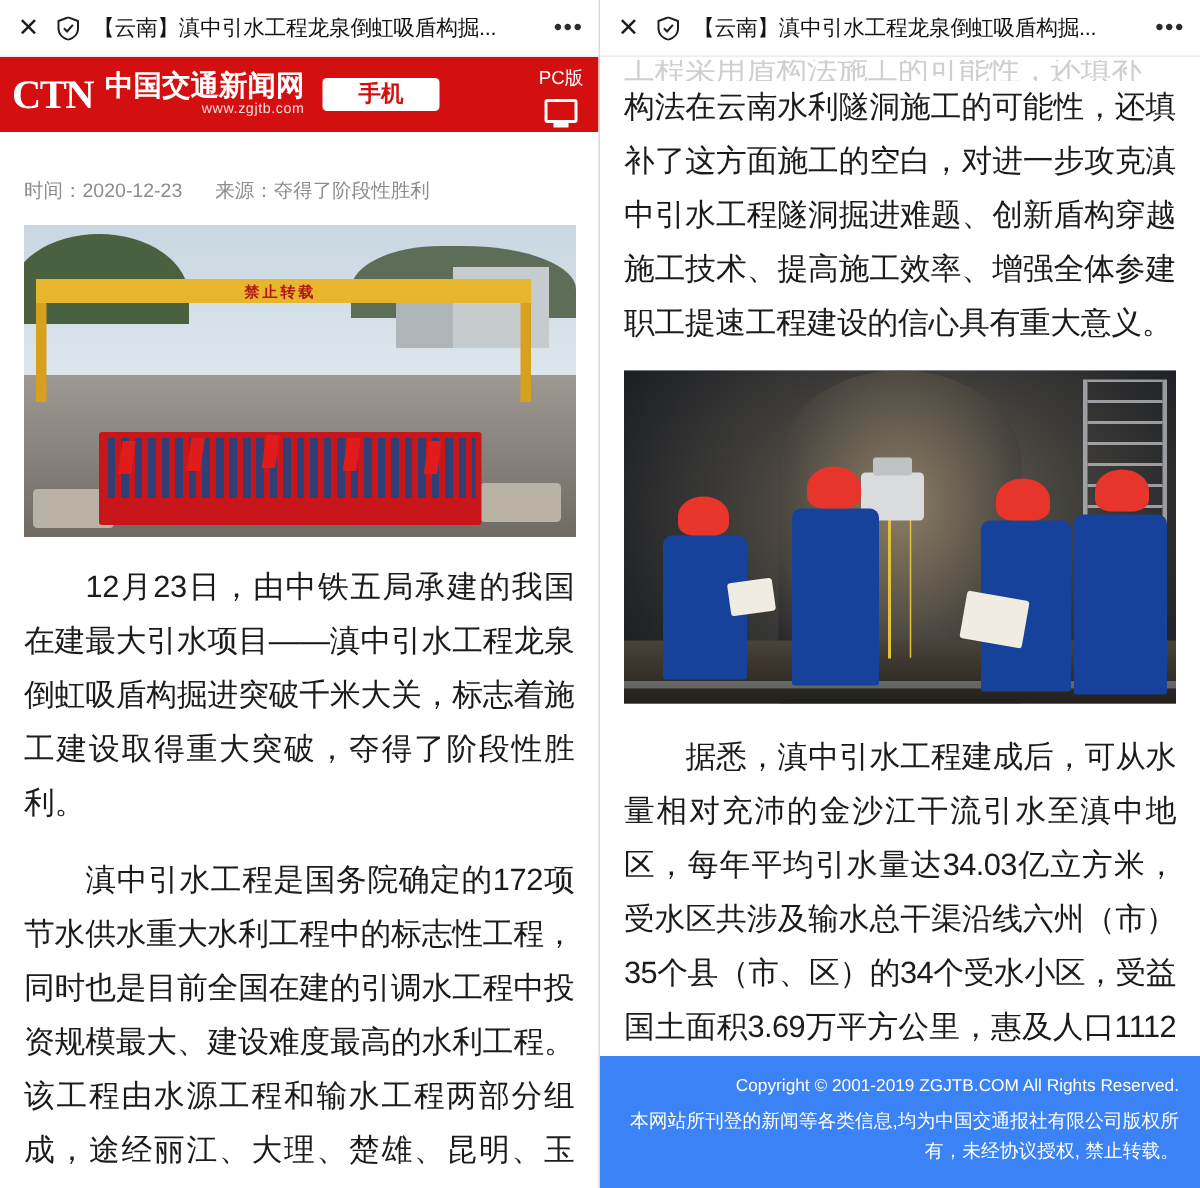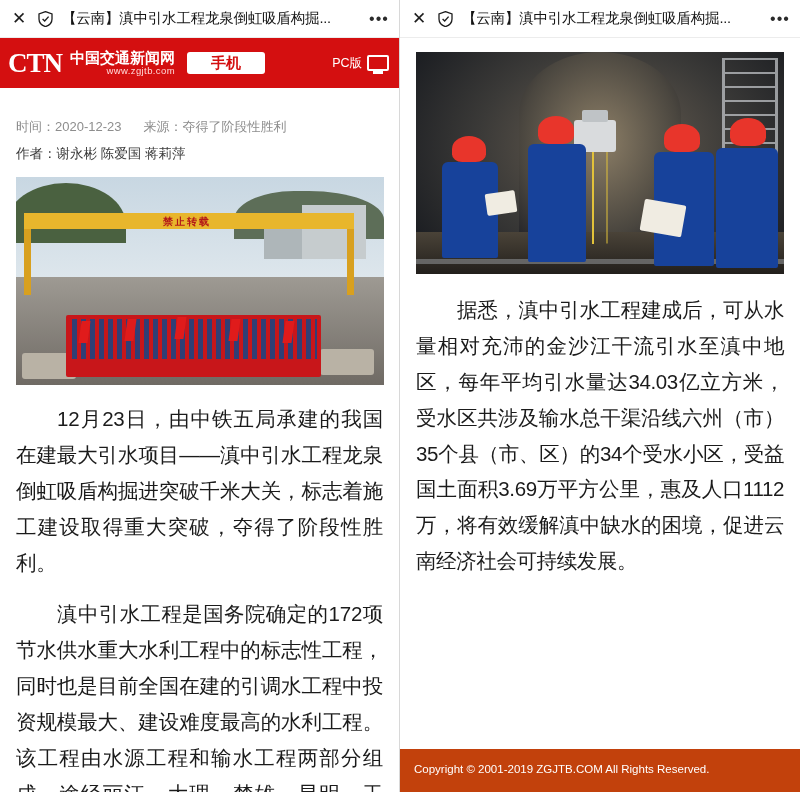--- a/index.html
+++ b/index.html
@@ -74,40 +74,41 @@
     letter-spacing: -1px;
     font-family: "Liberation Serif", serif;
     line-height: 1;
     padding-right: 2px;
   }
   .ctn-cn {
     display: flex; flex-direction: column; justify-content: center;
     line-height: 1.05;
   }
   .ctn-cn-main {
-    font-size: 15px; color: #fff; font-weight: 700; letter-spacing: 0px;
+    font-size: 19px; color: #fff; font-weight: 700; letter-spacing: 0px;
   }
   .ctn-cn-url { font-size: 9.5px; color: #ffd9d9; letter-spacing: 0.4px; text-align: right; }
   .mobile-badge {
     background: #ffffff;
     color: #d40f10;
     font-size: 15px;
     font-weight: 700;
     border-radius: 3px;
     padding: 2px 24px;
     margin-left: 6px;
     line-height: 1.25;
   }
   .pc-switch {
     margin-left: auto;
     display: flex;
     align-items: center;
     gap: 5px;
     color: #ffffff;
     font-size: 12.5px;
+    flex-direction: column;
   }
   .monitor {
     width: 22px; height: 16px;
     border: 2px solid #ffffff;
     border-radius: 2px;
     position: relative;
   }
   .monitor::after {
     content: "";
     position: absolute;
@@ -294,24 +295,24 @@
     font-size: 20.5px;
     line-height: 1.75;
     color: #1b1b1b;
     text-align: justify;
     text-indent: 2em;
     letter-spacing: -0.4px;
   }
   .footer {
     position: absolute;
     left: 0; right: 0; bottom: 0;
-    background: #c2410c;
+    background: #3b82f6;
     color: #ffffff;
     padding: 12px 14px 14px 14px;
-    text-align: left;
+    text-align: right;
   }
   .footer .f1 { font-size: 11.5px; line-height: 1.5; }
   .footer .f2 { font-size: 12.5px; line-height: 1.65; margin-top: 4px; }
 </style>
 </head>
 <body>
 
 <div class="screen">
 
   <div class="pane left">
@@ -340,21 +341,20 @@
         <span class="monitor"></span>
       </span>
     </div>
 
     <div class="article">
 
       <div class="meta-line">
         <span>时间：2020-12-23</span>
         <span>来源：夺得了阶段性胜利</span>
       </div>
-      <div class="author-line">作者：谢永彬 陈爱国 蒋莉萍</div>
 
       <div class="photo">
         <div class="sky"></div>
         <div class="hill-l"></div>
         <div class="hill-r"></div>
         <div class="bldg2"></div>
         <div class="bldg1"></div>
         <div class="ground"></div>
         <div class="gantry"></div>
         <div class="gantry-beam"></div>
@@ -383,20 +383,24 @@
       <span class="tb-icon">
         <svg width="15" height="16" viewBox="0 0 15 16" aria-hidden="true">
           <path d="M7.5 0.6 L14 3 V8 C14 12 10.8 14.6 7.5 15.6 C4.2 14.6 1 12 1 8 V3 Z" fill="#ffffff" stroke="#1d1d1d" stroke-width="1.3"></path>
           <path d="M4.6 7.9 L6.7 10 L10.6 5.6" fill="none" stroke="#1d1d1d" stroke-width="1.4"></path>
         </svg>
       </span>
       <span class="tb-title">【云南】滇中引水工程龙泉倒虹吸盾构掘...</span>
       <span class="tb-more">•••</span>
     </div>
 
+    <div class="rp-text-top">
+      <div class="rp-cut">工程采用盾构法施工的可能性，还填补</div>
+      <p>构法在云南水利隧洞施工的可能性，还填补了这方面施工的空白，对进一步攻克滇中引水工程隧洞掘进难题、创新盾构穿越施工技术、提高施工效率、增强全体参建职工提速工程建设的信心具有重大意义。</p>
+    </div>
 
     <div class="photo2">
       <div class="tunnel-bg"></div>
       <div class="tunnel-wall"></div>
       <div class="ladder"></div>
       <div class="floor"></div>
       <div class="rail"></div>
 
       <div class="tripod"></div>
       <div class="theodolite"></div>
@@ -413,16 +417,17 @@
       <div class="board" style="left:226px; top:150px; width:42px; height:32px; transform:rotate(10deg);"></div>
 
       <div class="worker" style="left:300px; top:96px; width:62px; height:120px;"></div>
       <div class="helmet" style="left:314px; top:66px; width:36px; height:28px;"></div>
     </div>
 
     <p class="rp-body">据悉，滇中引水工程建成后，可从水量相对充沛的金沙江干流引水至滇中地区，每年平均引水量达34.03亿立方米，受水区共涉及输水总干渠沿线六州（市）35个县（市、区）的34个受水小区，受益国土面积3.69万平方公里，惠及人口1112万，将有效缓解滇中缺水的困境，促进云南经济社会可持续发展。</p>
 
     <div class="footer">
       <div class="f1">Copyright © 2001-2019 ZGJTB.COM All Rights Reserved.</div>
+      <div class="f2">本网站所刊登的新闻等各类信息,均为中国交通报社有限公司版权所有，未经协议授权, 禁止转载。</div>
     </div>
   </div>
 
 </div>
 
 </body></html>

